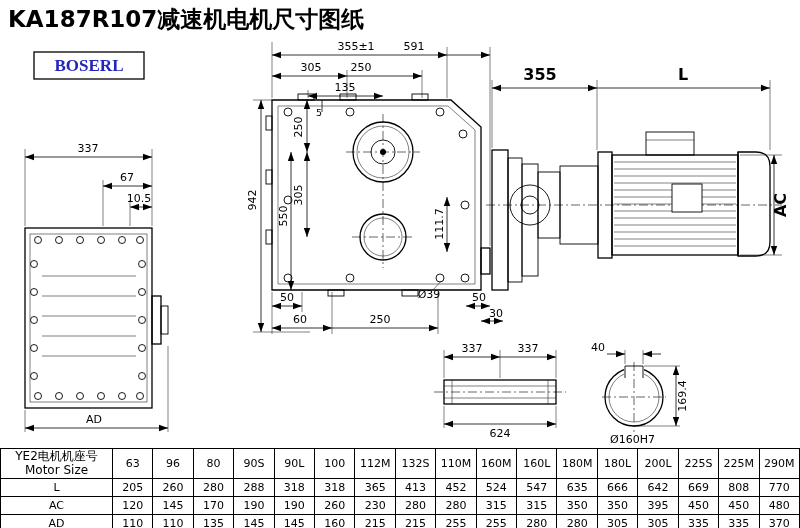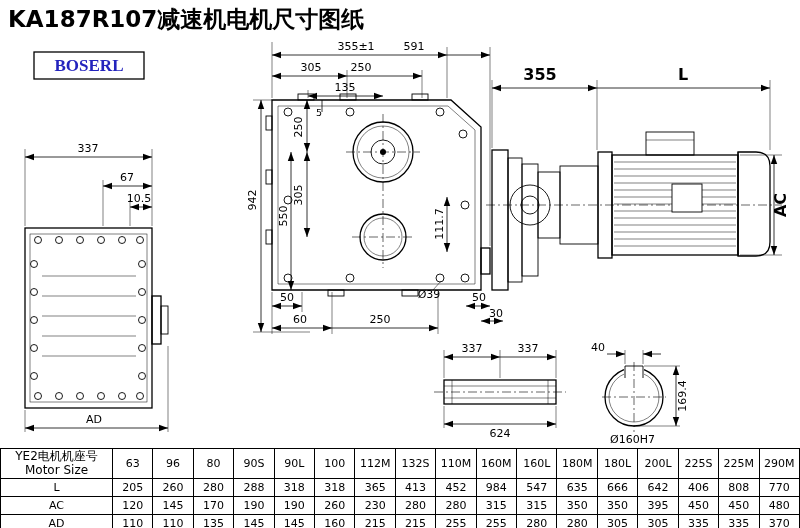--- a/index.html
+++ b/index.html
@@ -286,26 +286,26 @@
       <td>L</td>
     <td>205</td>
           <td>260</td>
           <td>280</td>
           <td>288</td>
           <td>318</td>
           <td>318</td>
           <td>365</td>
           <td>413</td>
           <td>452</td>
-          <td>984</td>
+          <td>524</td>
           <td>547</td>
           <td>635</td>
           <td>666</td>
           <td>642</td>
-          <td>406</td>
+          <td>669</td>
           <td>808</td>
           <td>770</td>
         </tr>
     <tr>
       <td>AC</td>
     <td>120</td>
           <td>145</td>
           <td>170</td>
           <td>190</td>
           <td>190</td>

